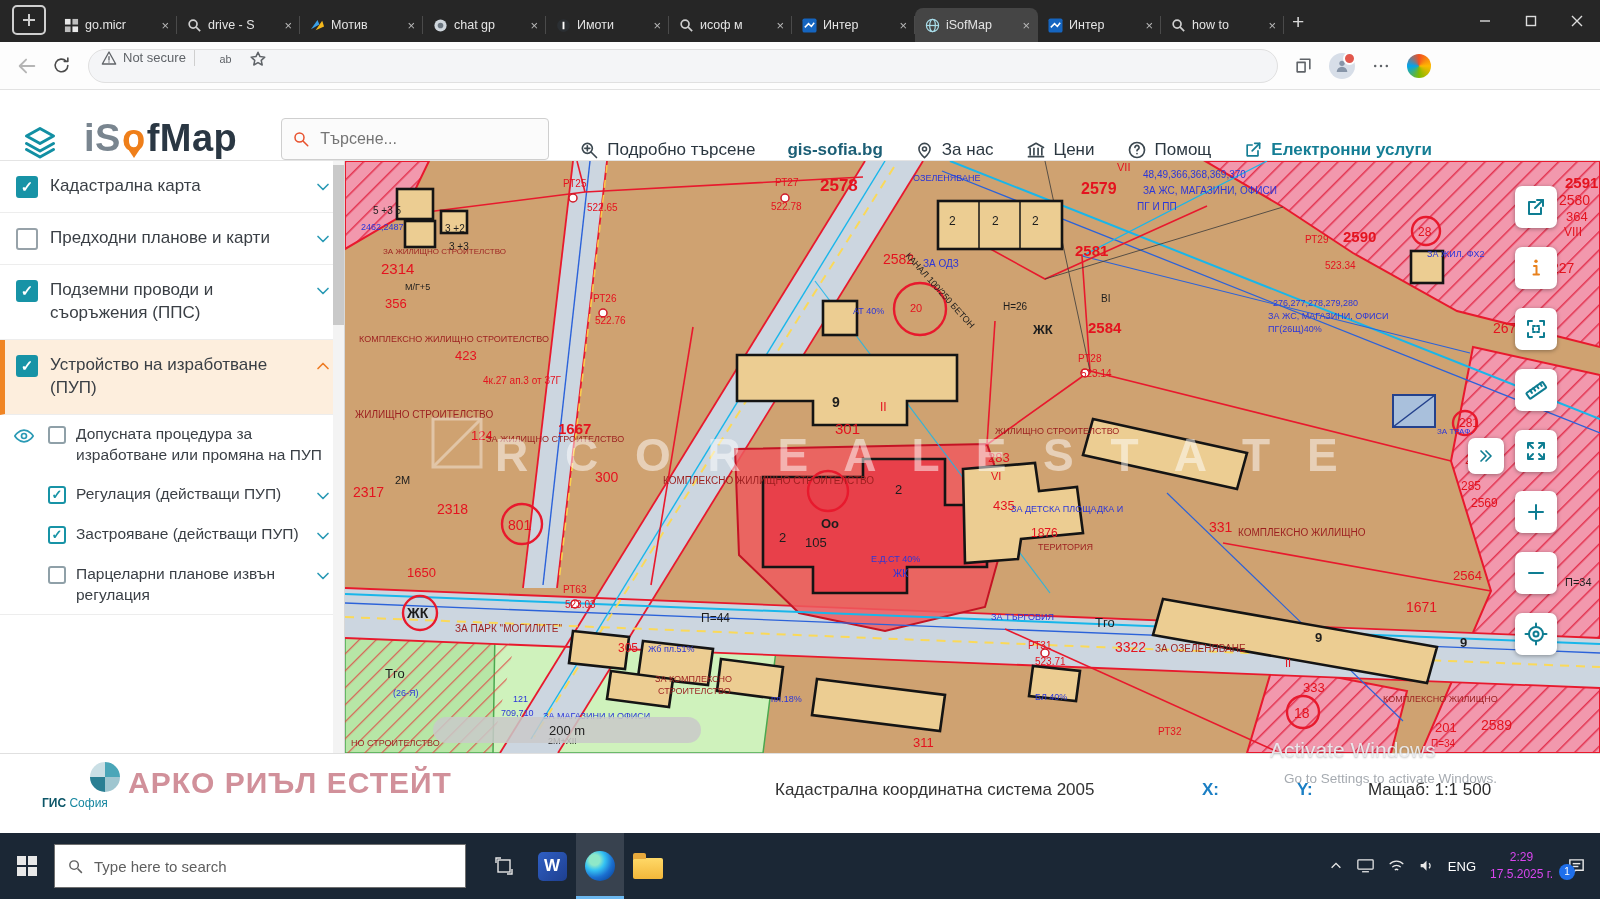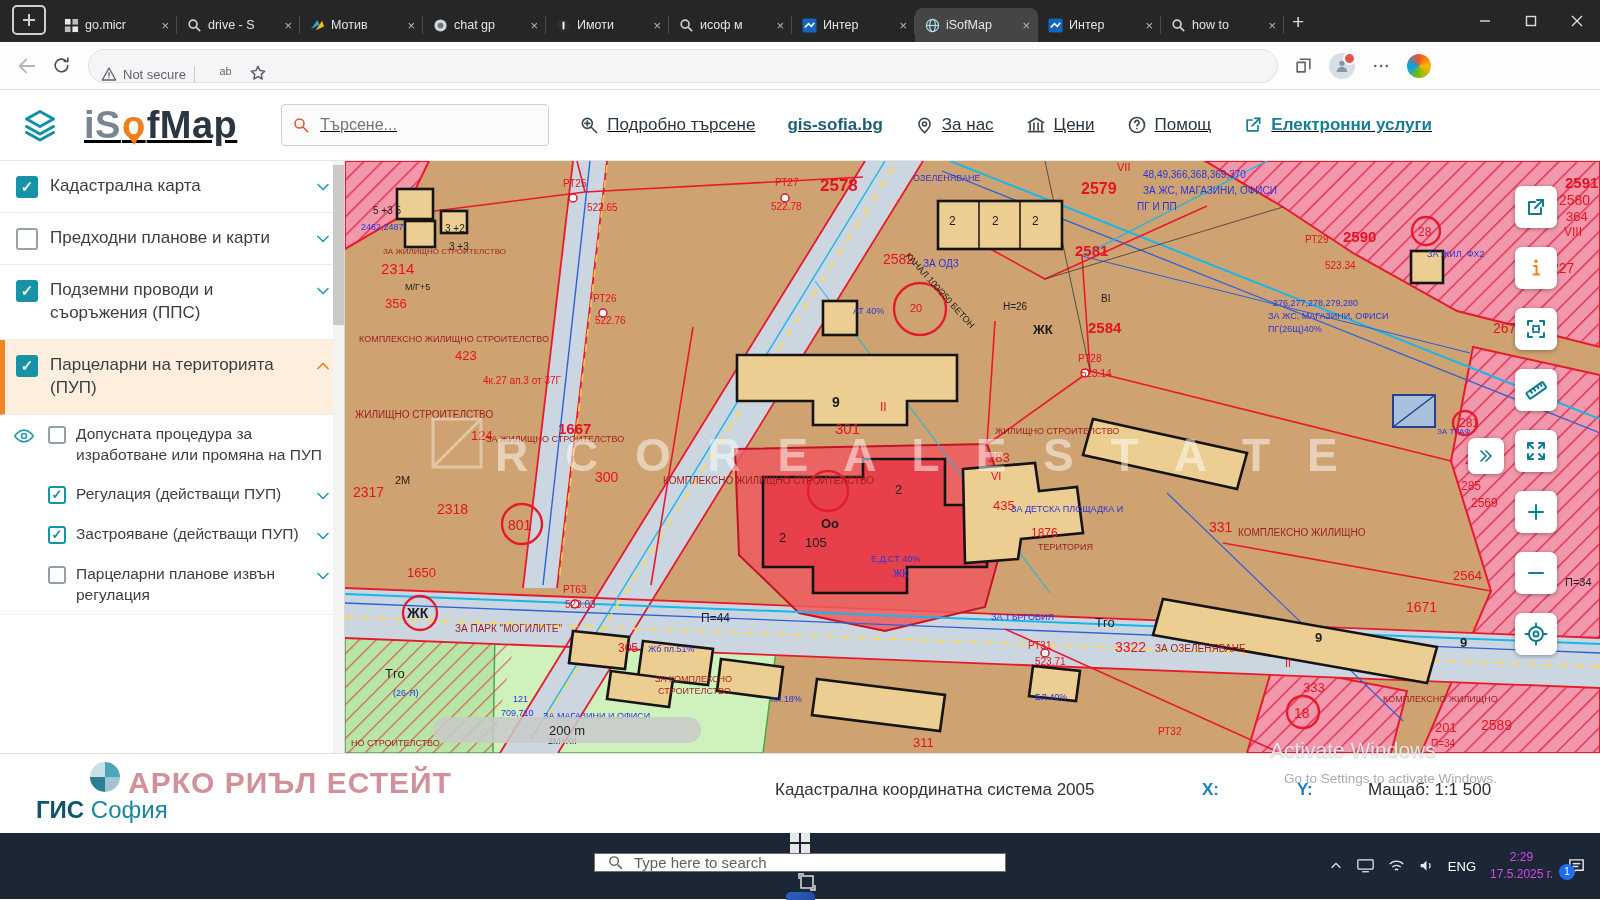--- a/index.html
+++ b/index.html
@@ -21,33 +21,33 @@
   .tab-title{flex:1;white-space:nowrap;overflow:hidden;}
   .tab-close{color:#b9b9b9;font-size:13px;padding:0 2px;}
   .newtab{color:#d8d8d8;font-size:21px;margin:0 0 8px 8px;}
   .wincontrols{position:absolute;right:0;top:0;height:42px;display:flex;}
   .wc{width:46px;height:42px;display:flex;align-items:center;justify-content:center;color:#dcdcdc;font-size:13px;}
   
   .addressbar{height:48px;background:#fdfdfd;border-bottom:1px solid #e2e2e2;display:flex;align-items:center;padding:0 10px;box-sizing:border-box;}
   .nav-btn{width:34px;height:34px;display:flex;align-items:center;justify-content:center;color:#4a4a4a;}
   .nav-btn.disabled{color:#b5b5b5;}
   .urlpill{flex:0 0 1190px;height:34px;background:#f4f5f7;border:1px solid #e0e0e0;border-radius:17px;
-       display:flex;align-items:flex-end;margin-left:10px;padding:0 12px;box-sizing:border-box;color:#5f6368;}
+       display:flex;align-items:flex-start;margin-left:10px;padding:0 12px;box-sizing:border-box;color:#5f6368;}
   .urlpill .sec{font-size:13px;margin:0 8px 0 6px;}
   .urlpill .vsep{width:1px;height:16px;background:#cfcfcf;margin-right:10px;}
   .urlpill .url{font-size:14px;color:#202124;flex:1;}
   .pill-ic{margin-left:12px;color:#5f6368;display:flex;align-items:center;}
   .bar-ic{margin-left:16px;color:#5f6368;display:flex;align-items:center;}
   .avatar{width:26px;height:26px;border-radius:50%;background:#d7dee8;position:relative;display:flex;align-items:center;justify-content:center;}
   .avatar svg{display:block;}
   .avatar .dot{position:absolute;right:-1px;top:-1px;width:9px;height:9px;border-radius:50%;background:#e2574c;border:2px solid #fdfdfd;}
   .copilot{width:24px;height:24px;border-radius:50%;
        background:conic-gradient(#f25022,#ffb900,#7fba00,#00a4ef,#f25022);}
   
-  .siteheader{height:71px;background:#fff;border-bottom:1px solid #e4e4e4;display:flex;align-items:center;padding:0 22px;box-sizing:border-box;gap:26px;text-decoration:underline;}
+  .siteheader{height:71px;background:#fff;border-bottom:1px solid #e4e4e4;display:flex;align-items:flex-end;padding:0 22px;box-sizing:border-box;gap:26px;}
   .layers-ic{color:#128fa3;display:flex;align-items:center;}
   .logo{font-size:38px;font-weight:800;letter-spacing:.5px;color:#2a3743;display:flex;align-items:flex-end;}
   .logo .l1{color:#79858f;}
   .logo .lo{color:#ef7f1a;position:relative;margin:0 1px;}
   .logo .lo:after{content:"";position:absolute;left:50%;bottom:-4px;transform:translateX(-50%);
        border:6px solid transparent;border-top:9px solid #ef7f1a;}
   .sitesearch{width:268px;height:42px;border:1px solid #cfcfcf;border-radius:4px;background:#fbfbfb;
        display:flex;align-items:center;padding:0 10px;box-sizing:border-box;gap:8px;margin-left:18px;}
   .sitesearch input{border:0;outline:0;background:transparent;font-size:16px;color:#3b82f6;width:100%;
        font-family:"Liberation Sans",sans-serif;}
@@ -84,33 +84,33 @@
   .map svg.mapsvg{position:absolute;left:0;top:0;display:block;font-family:"Liberation Sans",sans-serif;}
   .maptools{position:absolute;right:43px;top:25px;display:flex;flex-direction:column;gap:19px;z-index:20;}
   .mtool{width:42px;height:42px;background:#fff;border-radius:7px;box-shadow:0 1px 4px rgba(0,0,0,.35);
       display:flex;align-items:center;justify-content:center;color:#0e7d92;}
   .collapsebtn{position:absolute;left:1123px;top:277px;width:36px;height:36px;background:#fff;border-radius:7px;
       box-shadow:0 1px 4px rgba(0,0,0,.35);display:flex;align-items:center;justify-content:center;color:#0e7d92;z-index:20;}
   
   .statusbar{height:79px;background:#fff;position:relative;border-top:1px solid #e0e0e0;}
   .gis-emblem{position:absolute;left:90px;top:8px;width:30px;height:30px;border-radius:50%;
       background:conic-gradient(#4aa6b8 0 90deg,#9fc6d0 0 180deg,#2a7f93 0 270deg,#cadfe5 0);}
-  .gis-text{position:absolute;left:36px;top:42px;font-size:24px;}
+  .gis-text{position:absolute;left:42px;top:42px;font-size:12px;}
   .gis-text .g1{font-weight:800;color:#0d5668;}
   .gis-text .g2{color:#1787a0;}
   .wm-arko{position:absolute;left:128px;top:12px;font-size:30px;font-weight:800;letter-spacing:1px;
       color:rgba(196,113,125,.78);white-space:nowrap;}
   .coordsys{position:absolute;left:775px;top:26px;font-size:17px;color:#333;}
   .xy{position:absolute;top:26px;font-size:17px;font-weight:bold;color:#1b7fc4;}
   .scaletxt{position:absolute;left:1368px;top:26px;font-size:17px;color:#2b2b2b;}
   .activate{position:absolute;left:1222px;top:738px;z-index:40;pointer-events:none;margin-left:48px;}
   .activate .a1{font-size:21px;color:rgba(235,238,241,.92);text-shadow:0 1px 2px rgba(0,0,0,.25);}
   .activate .a2{font-size:13.5px;color:#a6abb1;margin-top:9px;margin-left:14px;}
   
-  .taskbar{height:66px;background:#1b2735;display:flex;align-items:center;position:relative;flex-direction:column;}
+  .taskbar{height:66px;background:#1b2735;display:flex;align-items:center;position:relative;}
   .startbtn{width:54px;height:66px;display:flex;align-items:center;justify-content:center;}
   .winlogo{width:20px;height:20px;display:grid;grid-template-columns:9px 9px;grid-template-rows:9px 9px;gap:2px;}
   .winlogo i{background:#e8e8e8;display:block;}
   .tb-search{width:412px;height:44px;background:#fff;border:1px solid #6f6f6f;display:flex;align-items:center;
       padding:0 12px;gap:10px;box-sizing:border-box;}
   .tb-search span.txt{color:#5f5f5f;font-size:15px;}
   .tb-ic{width:48px;height:66px;display:flex;align-items:center;justify-content:center;}
   .tb-ic.activeapp{background:rgba(255,255,255,.13);box-shadow:inset 0 -3px 0 #6cb8f0;}
   .wordic{width:29px;height:29px;border-radius:5px;background:linear-gradient(135deg,#2f5fc4,#1e3f8f);
       color:#fff;font-weight:bold;display:flex;align-items:center;justify-content:center;font-size:17px;}
@@ -424,21 +424,21 @@
             <span class="cb on">✓</span>
             <span class="sb-label">Подземни проводи и съоръжения (ППС)</span>
             <span class="chev">
               <svg width="20" height="20" viewBox="0 0 24 24" fill="none" stroke="currentColor" stroke-width="2" stroke-linecap="round" stroke-linejoin="round">
                 <polyline points="6,9 12,15 18,9"></polyline>
               </svg>
             </span>
           </div>
           <div class="sb-row hl">
             <span class="cb on">✓</span>
-            <span class="sb-label">Парцеларни на територията (ПУП)</span>
+            <span class="sb-label">Устройство на изработване (ПУП)</span>
             <span class="chev orange">
               <svg width="20" height="20" viewBox="0 0 24 24" fill="none" stroke="currentColor" stroke-width="2" stroke-linecap="round" stroke-linejoin="round">
                 <polyline points="6,15 12,9 18,15"></polyline>
               </svg>
             </span>
           </div>
           <div class="sb-sub">
             <div class="sb-sub-row">
               <span class="eye">
                 <svg width="20" height="20" viewBox="0 0 24 24" fill="none" stroke="currentColor" stroke-width="2" stroke-linecap="round" stroke-linejoin="round">

